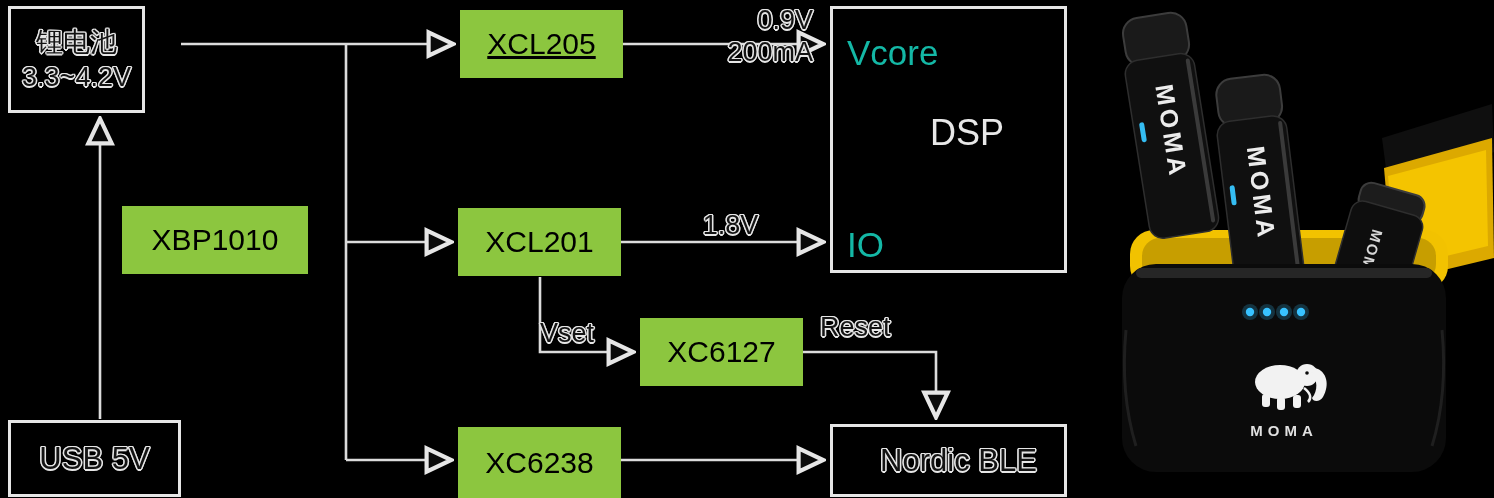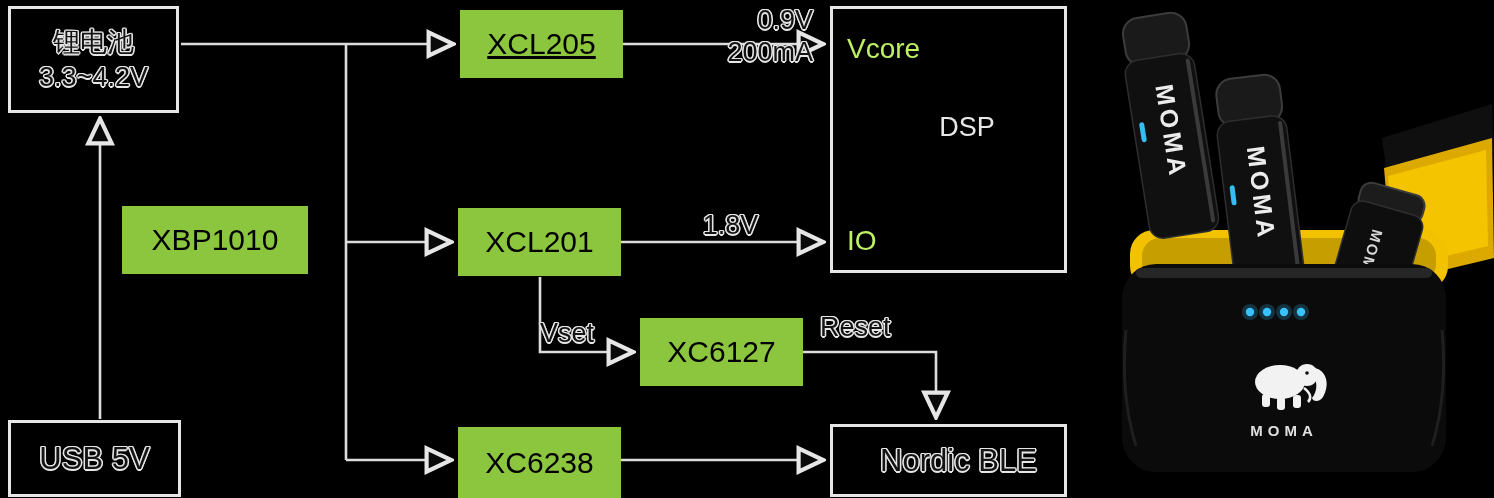--- a/index.html
+++ b/index.html
@@ -20,22 +20,22 @@
     color: #141414;
     text-shadow: -1.5px 0 0 #e6e6e6, 1.5px 0 0 #e6e6e6, 0 -1.5px 0 #e6e6e6, 0 1.5px 0 #e6e6e6,
                  -1px -1px 0 #e6e6e6, 1px 1px 0 #e6e6e6, 1px -1px 0 #e6e6e6, -1px 1px 0 #e6e6e6;
   }
   .battery-line { font-size: 27px; line-height: 35px; }
   .big { font-size: 31px; }
   .wires { position: absolute; left: 0; top: 0; }
   .rail { position: absolute; font-size: 27px; line-height: 32px; text-align: center; }
   .sig { position: absolute; font-size: 27px; }
   .dsp { position: absolute; }
-  .pin { position: absolute; font-size: 28px; color: #bef264; }
-  .dsp-title { position: absolute; left: 0; right: 0; text-align: center; font-size: 27px; color: #e8e8e8; padding-left: 37px; }
+  .pin { position: absolute; font-size: 35px; color: #14b8a6; }
+  .dsp-title { position: absolute; left: 0; right: 0; text-align: center; font-size: 36px; color: #e8e8e8; padding-left: 37px; }
   svg text { font-family: "Liberation Sans", "DejaVu Sans", sans-serif; }
 </style>
 </head>
 <body>
 
 <div class="stage">
 
   <svg class="wires" width="1494" height="498" viewBox="0 0 1494 498">
     <defs>
       <marker id="ah" viewBox="0 0 12 12" refX="10.5" refY="6" markerWidth="12" markerHeight="12" orient="auto">
@@ -49,21 +49,21 @@
       <path d="M 346 242 H 450" marker-end="url(#ah)"></path>
       <path d="M 346 460 H 450" marker-end="url(#ah)"></path>
       <path d="M 623 44 H 822" marker-end="url(#ah)"></path>
       <path d="M 621 242 H 822" marker-end="url(#ah)"></path>
       <path d="M 540 277 V 352 H 632" marker-end="url(#ah)"></path>
       <path d="M 803 352 H 936 V 416" marker-end="url(#ah)"></path>
       <path d="M 621 460 H 822" marker-end="url(#ah)"></path>
     </g>
   </svg>
 
-  <div class="box outline col" style="left:8px;top:6px;width:171px;height:107px;">
+  <div class="box outline col" style="left:8px;top:6px;width:137px;height:107px;">
     <div class="battery-line halo">锂电池</div>
     <div class="battery-line halo">3.3~4.2V</div>
   </div>
 
   <div class="box outline" style="left:8px;top:420px;width:173px;height:77px;">
     <div class="big halo">USB 5V</div>
   </div>
 
   <div class="box green" style="left:122px;top:206px;width:186px;height:68px;">XBP1010</div>
   <div class="box green" style="left:460px;top:10px;width:163px;height:68px;text-decoration:underline;">XCL205</div>

